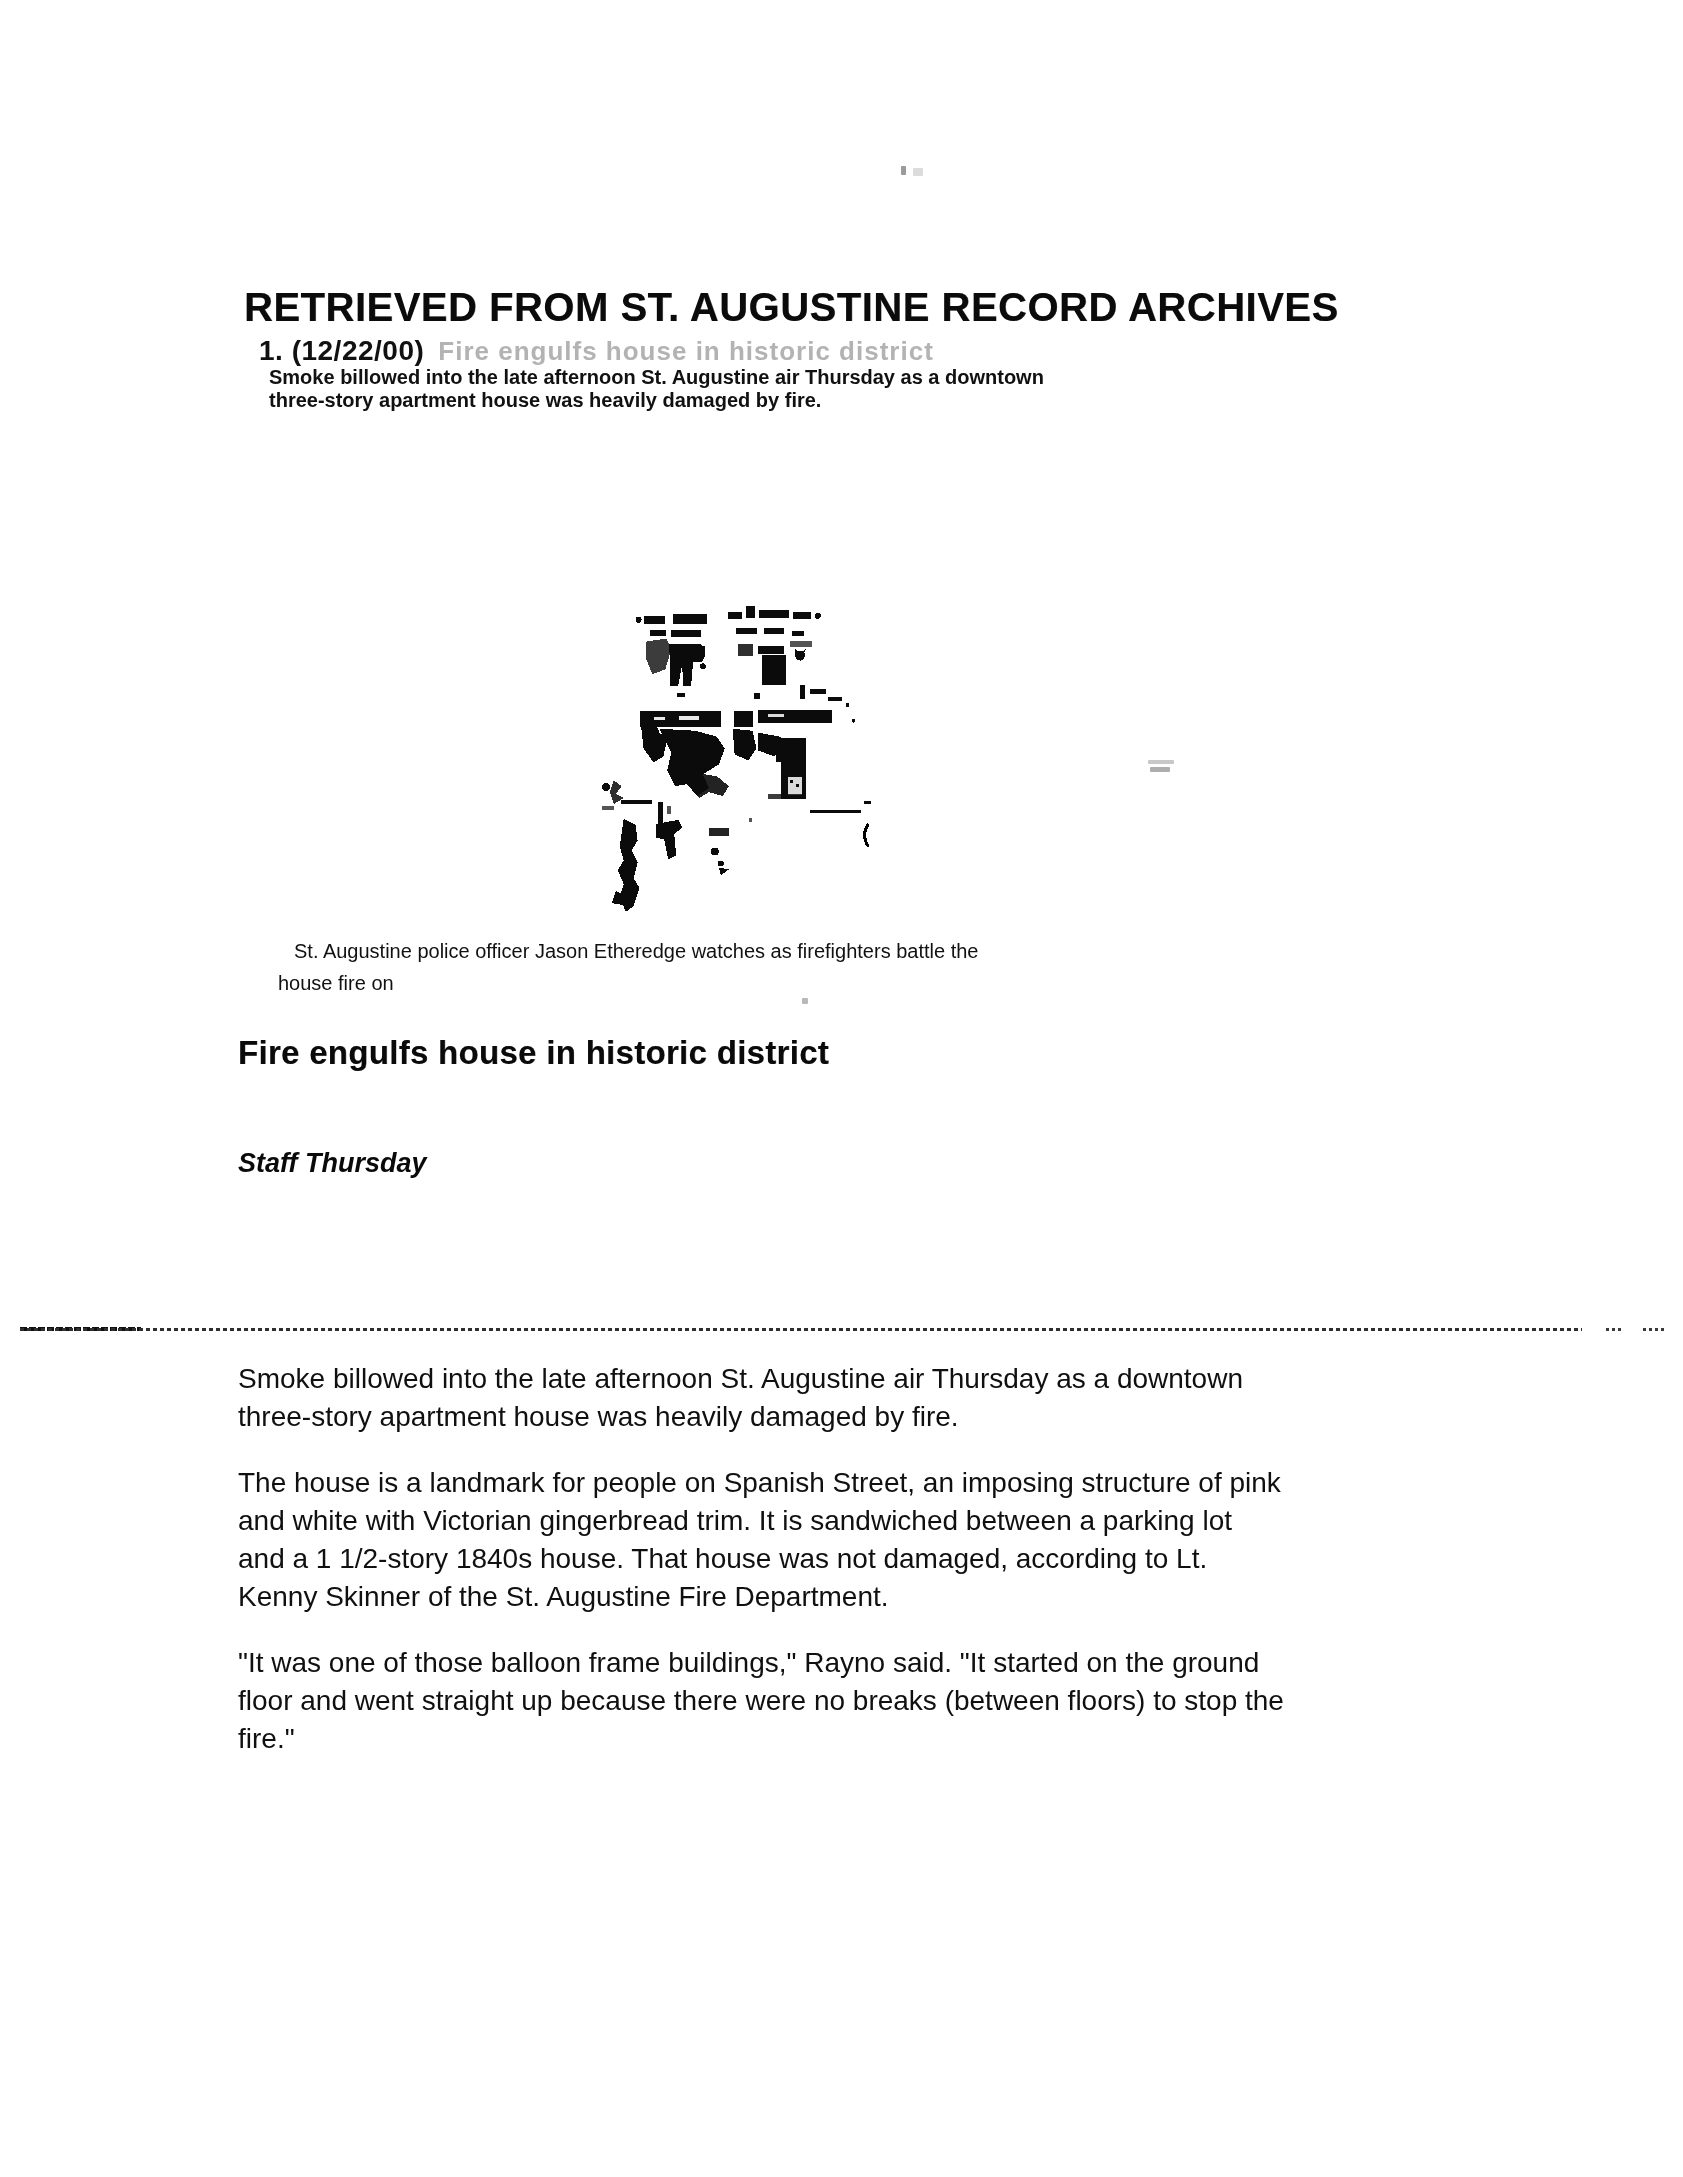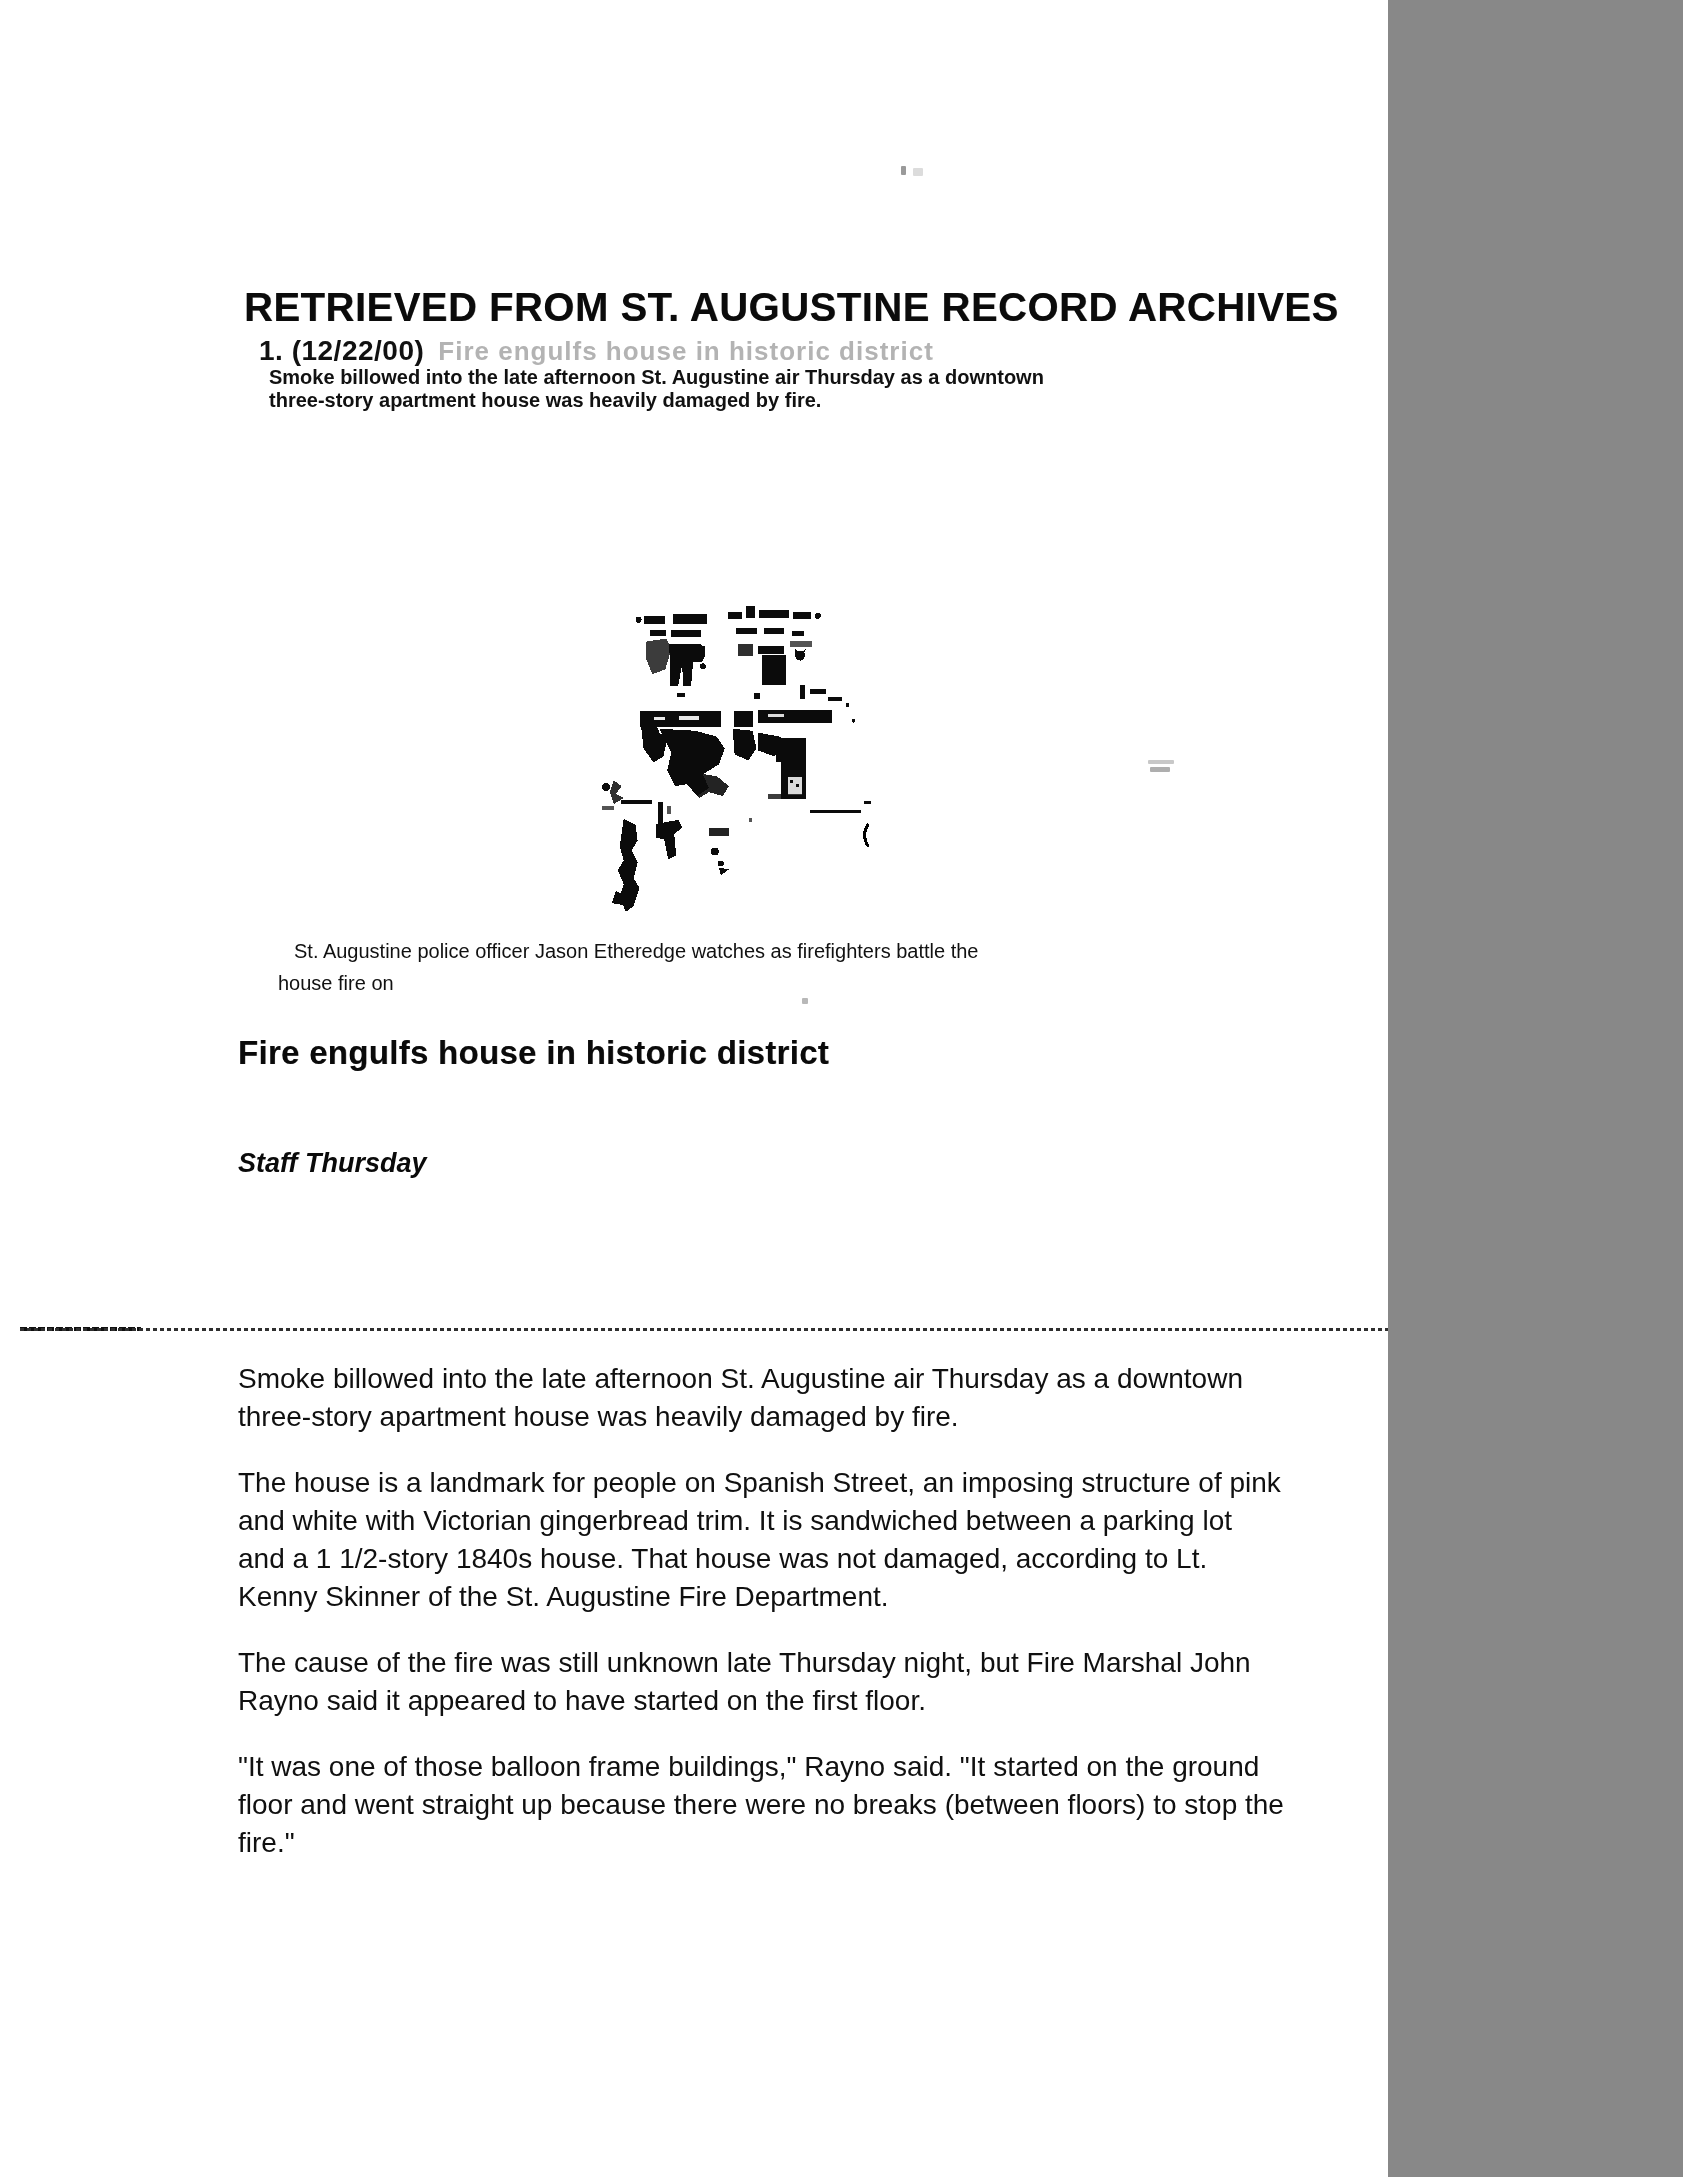--- a/index.html
+++ b/index.html
@@ -1,18 +1,18 @@
 <!DOCTYPE html>
 <html><head>
 <meta charset="utf-8">
 <style>
   html,body { margin:0; padding:0; background:#888; }
   .page {
     position:relative;
-    width:1388px; height:2177px;
+    width:1683px; height:2177px;
     background:#ffffff;
     font-family:"Liberation Sans", sans-serif;
     color:#0d0d0d;
     overflow:hidden;
   }
   .abs { position:absolute; }
 
   .archive-header {
     left:244px; top:285px;
     font-size:40px; font-weight:bold; letter-spacing:0.5px;
@@ -209,21 +209,19 @@
   <div class="abs divider-tail-1"></div>
   <div class="abs divider-tail-2"></div>
 
   <div class="abs article-body">
     <p>Smoke billowed into the late afternoon St. Augustine air Thursday as a downtown
 three-story apartment house was heavily damaged by fire.</p>
     <p>The house is a landmark for people on Spanish Street, an imposing structure of pink
 and white with Victorian gingerbread trim. It is sandwiched between a parking lot
 and a 1 1/2-story 1840s house. That house was not damaged, according to Lt.
 Kenny Skinner of the St. Augustine Fire Department.</p>
-    <p>The cause of the fire was still unknown late Thursday night, but Fire Marshal John
-Rayno said it appeared to have started on the first floor.</p>
     <p>"It was one of those balloon frame buildings," Rayno said. "It started on the ground
 floor and went straight up because there were no breaks (between floors) to stop the
 fire."</p>
   </div>
 
 </div>
 
 
 </body></html>

